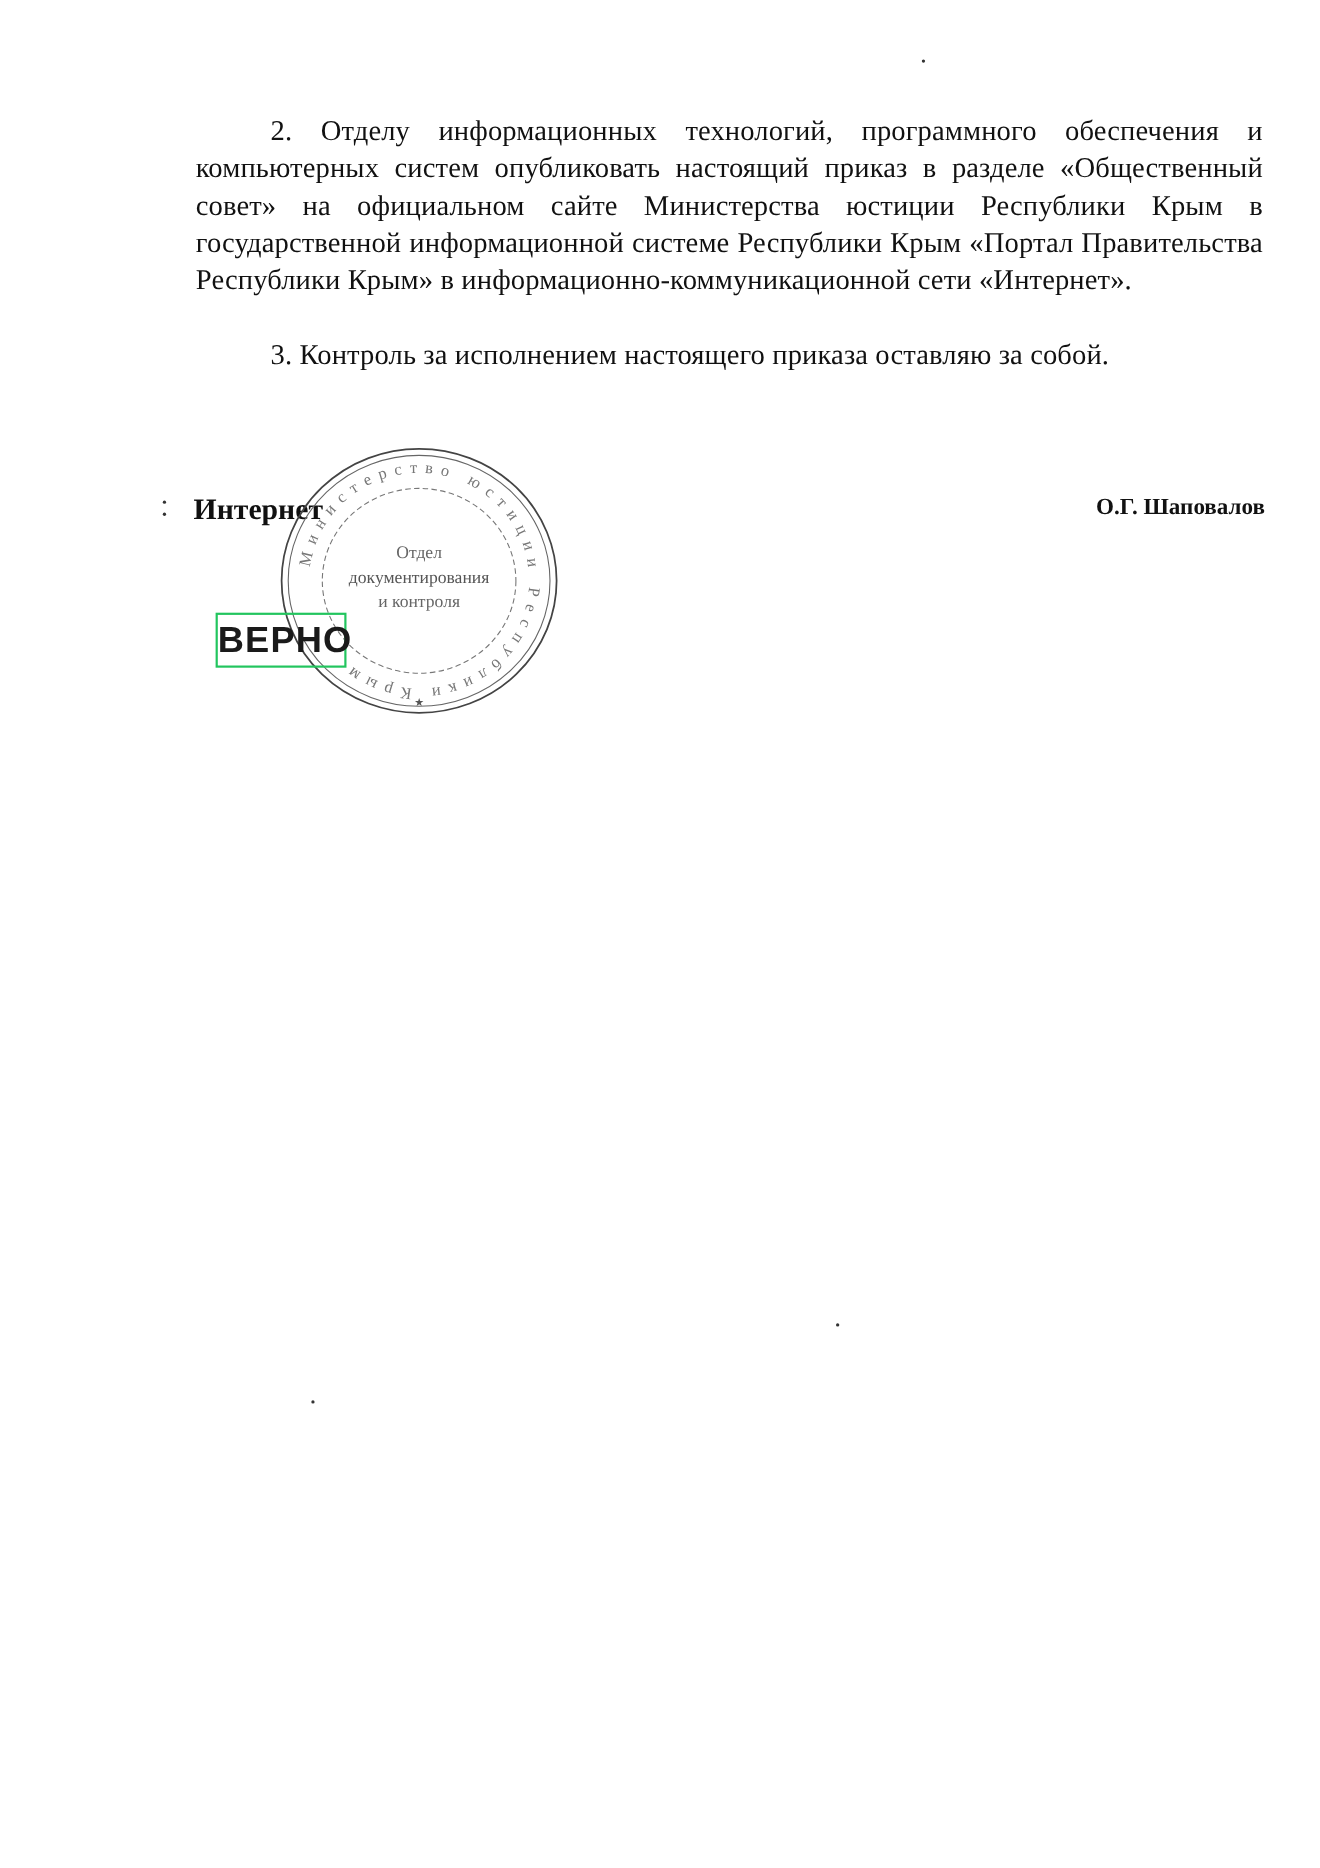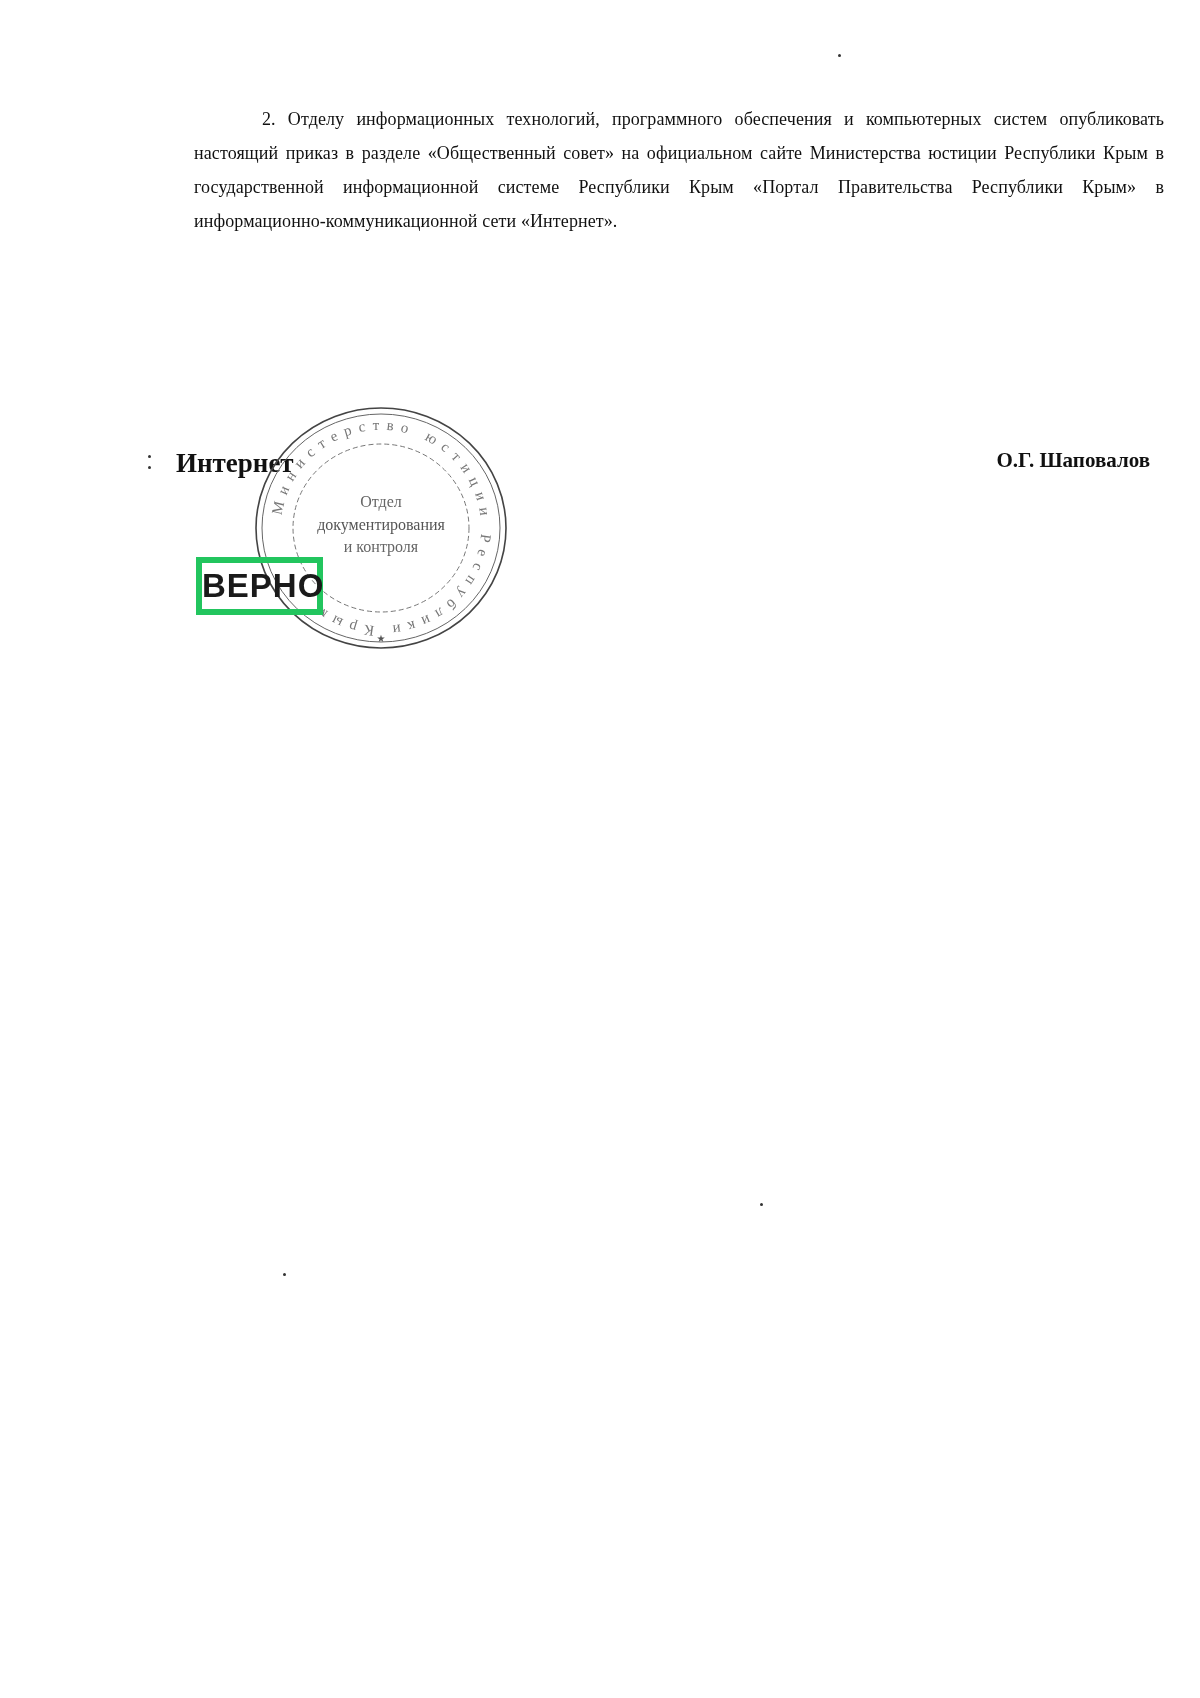--- a/index.html
+++ b/index.html
@@ -1,35 +1,36 @@
 <!DOCTYPE html>
 <html><head>
 <meta charset="utf-8">
 <style>
   html, body { margin:0; padding:0; background:#fff; }
   body { width:1200px; height:1698px; position:relative; overflow:hidden;
          font-family:"Liberation Serif", serif; color:#111; }
   .page { position:absolute; left:0; top:0; width:1200px; height:1698px; }
-  .para { position:absolute; left:194px; width:970px; font-size:18px; line-height:34px;
+  .para { position:absolute; left:178px; width:970px; font-size:26px; line-height:34px;
           text-align:justify; letter-spacing:0.1px; }
   .p2 { top:102px; text-indent:68px; }
   .p3 { top:306px; text-indent:68px; }
   .sig-title { position:absolute; left:176px; top:448px; font-size:27px; font-weight:bold; }
   .sig-name { position:absolute; right:50px; top:448px; font-size:21px; font-weight:bold; }
   .stamp { position:absolute; left:250px; top:402px; width:262px; height:252px; }
-  .verno { position:absolute; left:196px; top:557px; width:115px; height:46px; border:6px solid #22c55e;
+  .verno { position:absolute; left:196px; top:557px; width:115px; height:46px; border:2px solid #22c55e;
            font-family:"Liberation Sans", sans-serif; font-weight:bold; font-size:33px;
            letter-spacing:1px; line-height:46px; text-align:center; color:#1a1a1a; }
   .dot { position:absolute; width:3px; height:3px; background:#333; border-radius:50%; }
 </style>
 </head>
 <body>
 
 <div class="page">
   <div class="para p2">2. Отделу информационных технологий, программного обеспечения и компьютерных систем опубликовать настоящий приказ в разделе «Общественный совет» на официальном сайте Министерства юстиции Республики Крым в государственной информационной системе Республики Крым «Портал Правительства Республики Крым» в информационно-коммуникационной сети «Интернет».</div>
+  <div class="para p3">3. Контроль за исполнением настоящего приказа оставляю за собой.</div>
 
   <div class="sig-title">Интернет</div>
   <div class="sig-name">О.Г. Шаповалов</div>
 
   <svg class="stamp" viewBox="0 0 262 252">
     <defs>
       <path id="ringPath" d="M 131,126 m -100,0 a 100,98 0 1,1 200,0 a 100,98 0 1,1 -200,0"></path>
     </defs>
     <ellipse cx="131" cy="126" rx="125" ry="120" fill="none" stroke="#444" stroke-width="1.6"></ellipse>
     <ellipse cx="131" cy="126" rx="119" ry="114" fill="none" stroke="#666" stroke-width="1"></ellipse>

